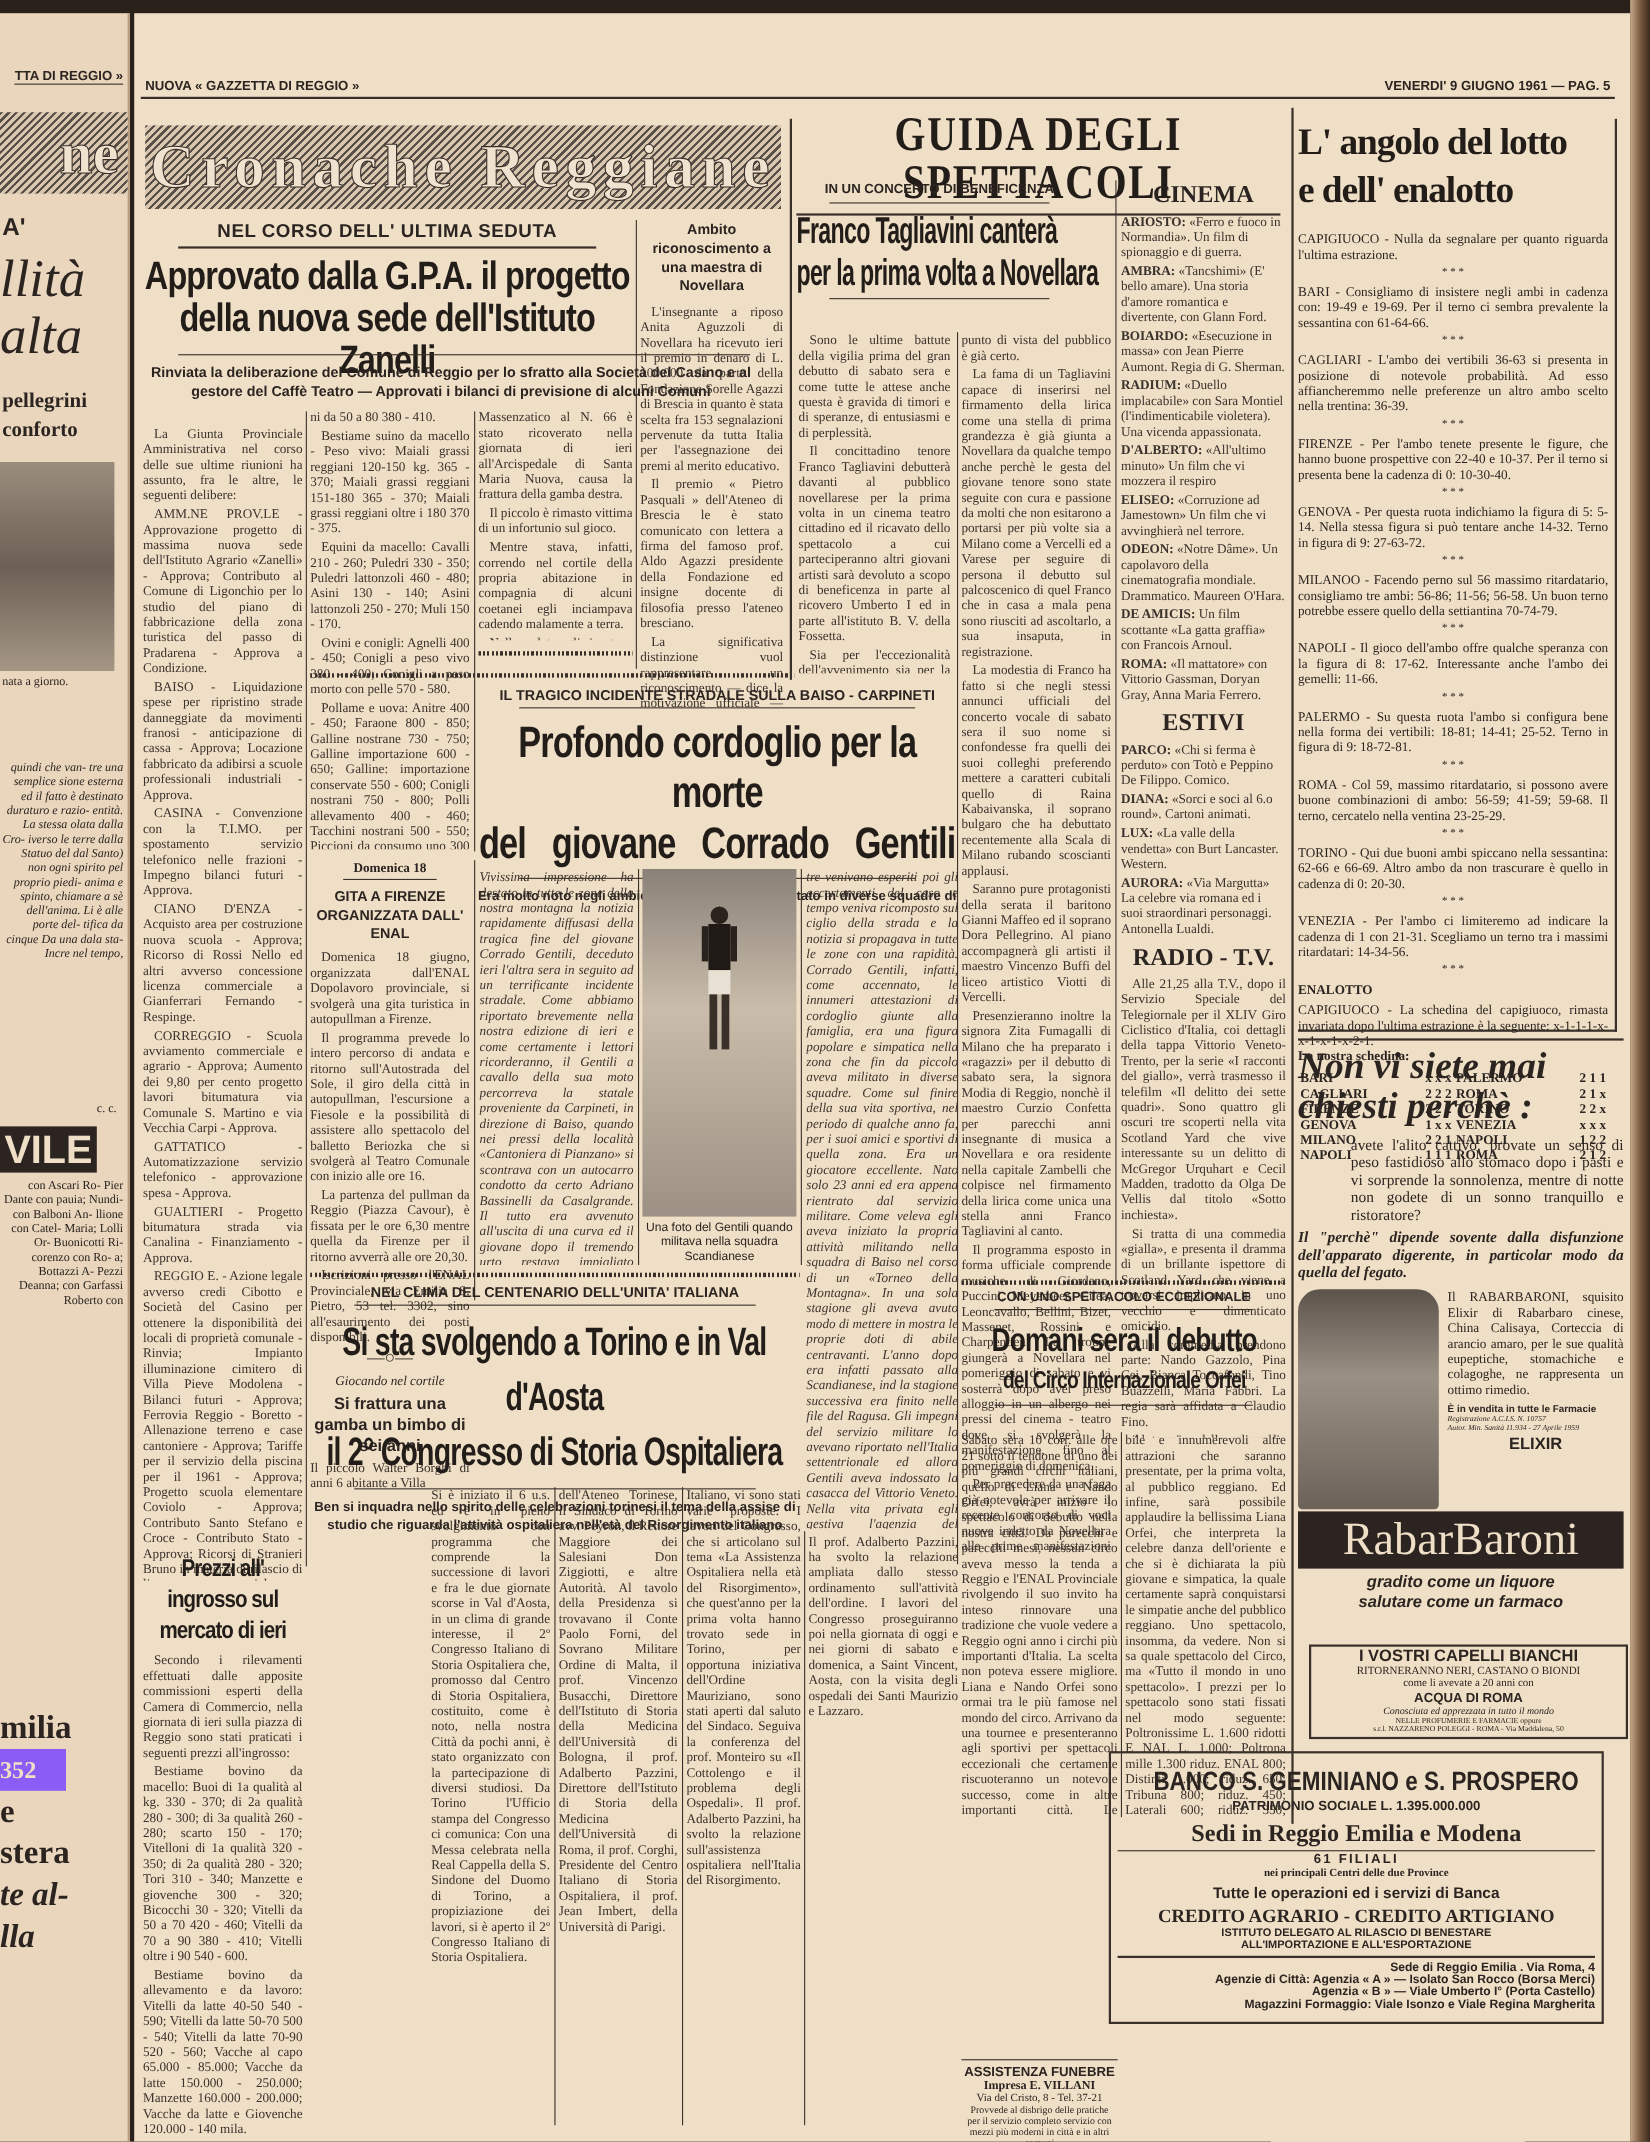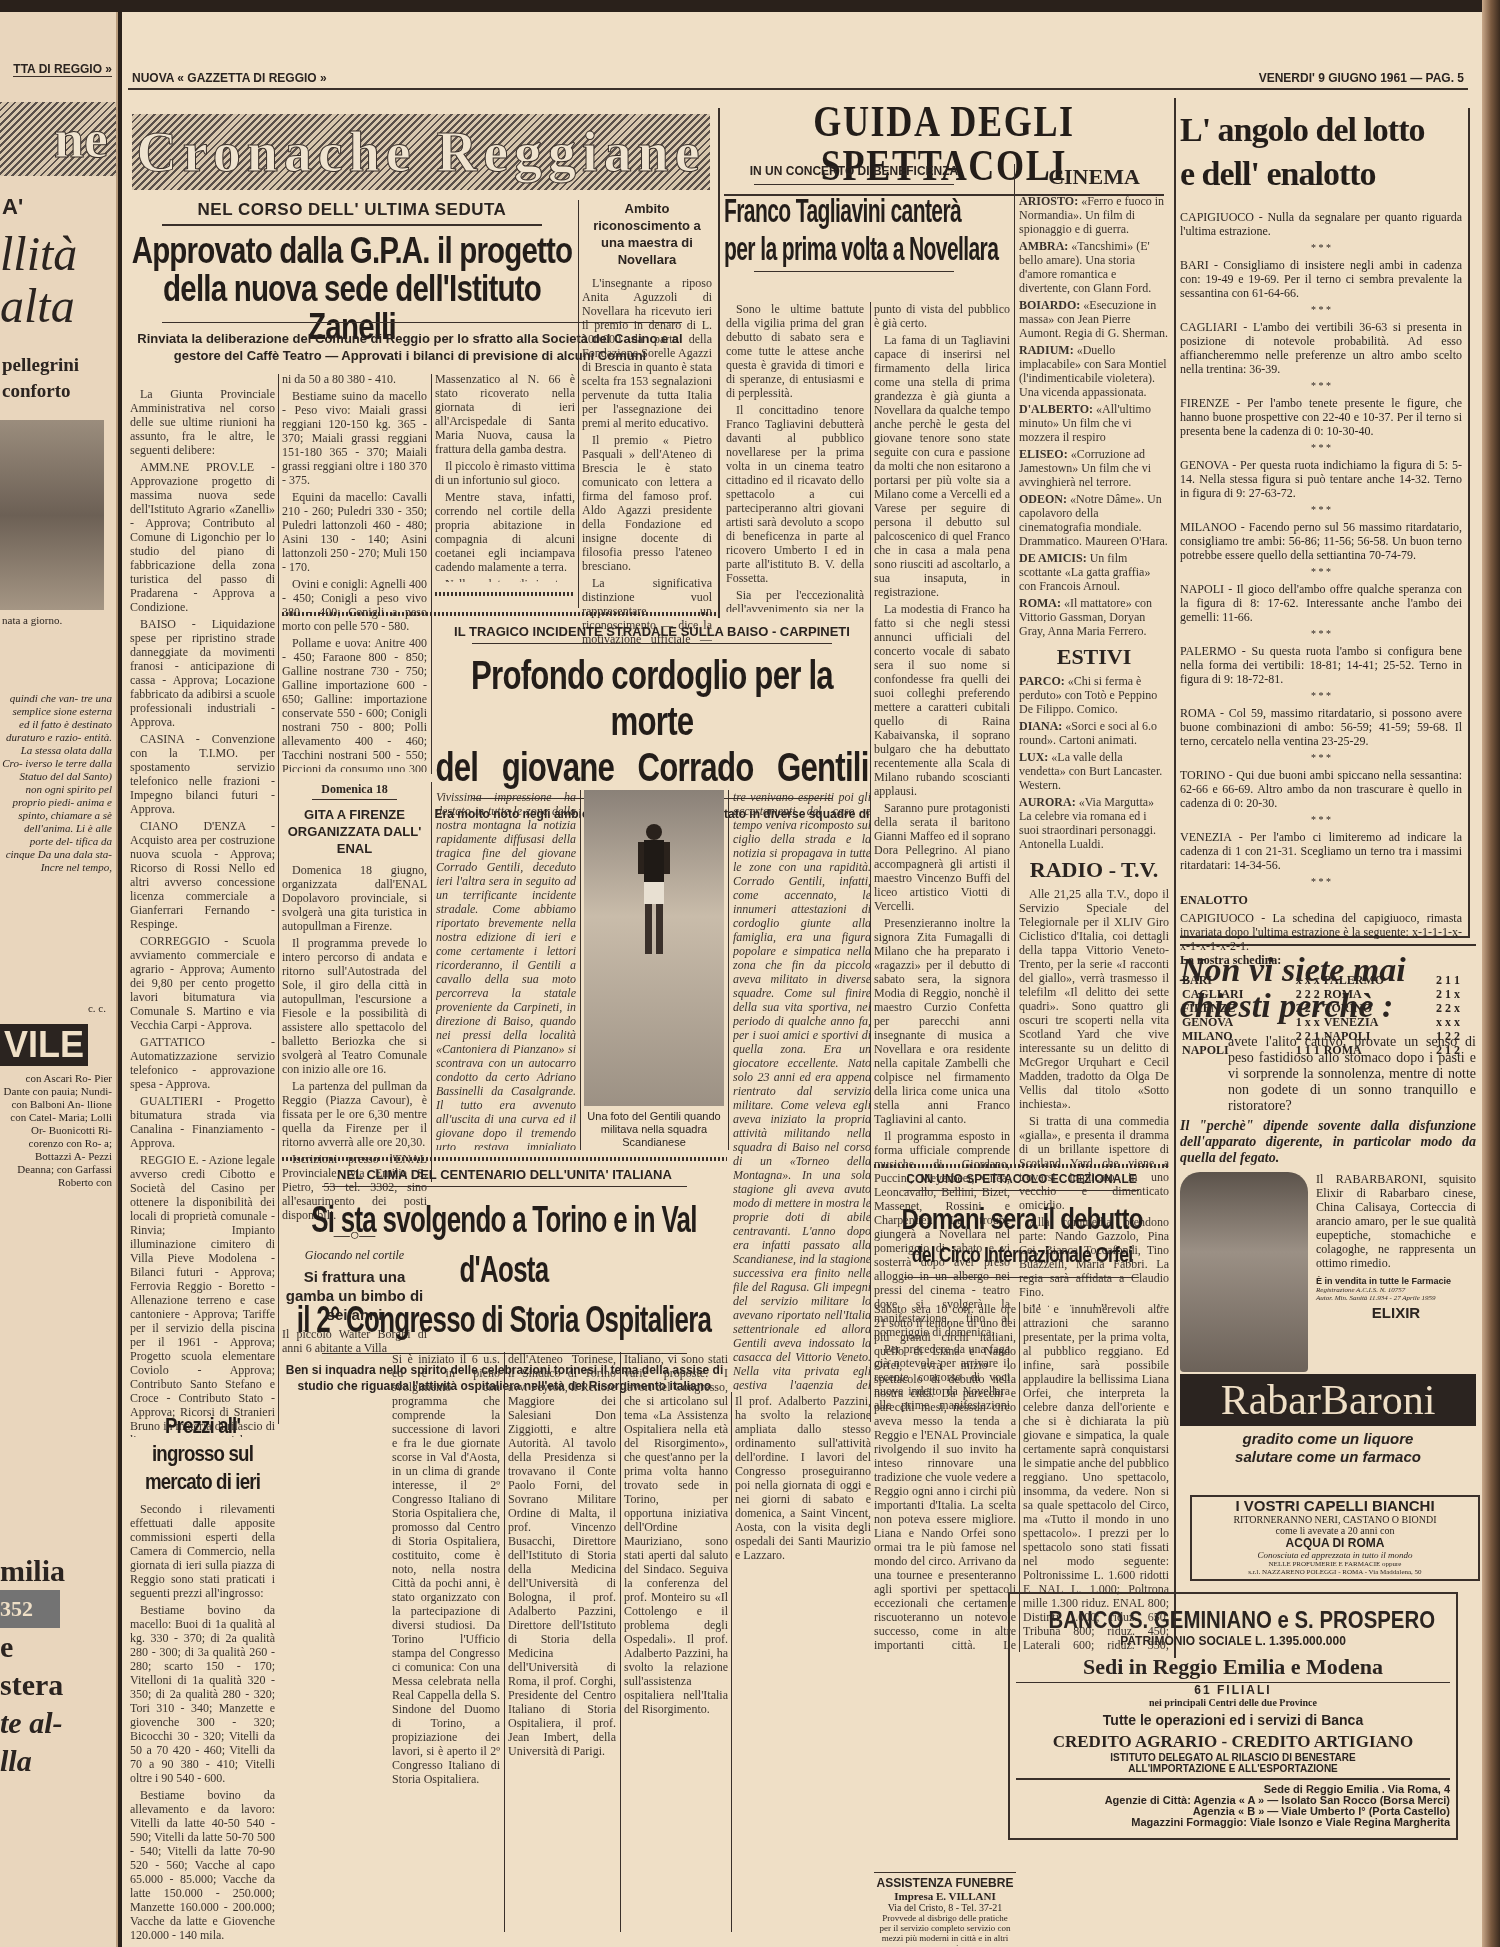--- a/index.html
+++ b/index.html
@@ -45,21 +45,21 @@
     <div>conforto</div>
   </div>
   <div style="position:absolute;left:0;top:408px;width:104px;height:190px;background:linear-gradient(180deg,#9b8d7d,#6c6055 50%,#a59684)"></div>
   <div style="position:absolute;left:2px;top:602px;font-size:11px">nata a giorno.</div>
   <div style="position:absolute;left:2px;top:680px;width:110px;font-size:11px;line-height:13px;font-style:italic;height:300px;overflow:hidden;text-align:right">quindi che van- tre una semplice sione esterna ed il fatto è destinato duraturo e razio- entità. La stessa olata dalla Cro- iverso le terre dalla Statuo del dal Santo) non ogni spirito pel proprio piedi- anima e spinto, chiamare a sè dell'anima. Li è alle porte del- tifica da cinque Da una dala sta- Incre nel tempo,</div>
   <div style="position:absolute;right:10px;top:990px;font-size:11px">c. c.</div>
   <div style="position:absolute;left:0;top:1012px;font-family:'Liberation Sans',sans-serif;font-weight:bold;font-size:36px;background:#2b2420;color:#efdfc6;padding:0 4px">VILE</div>
   <div style="position:absolute;left:2px;top:1060px;width:110px;font-size:11px;line-height:13px;height:460px;overflow:hidden;text-align:right">con Ascari Ro- Pier Dante con pauia; Nundi- con Balboni An- llione con Catel- Maria; Lolli Or- Buonicotti Ri- corenzo con Ro- a; Bottazzi A- Pezzi Deanna; con Garfassi Roberto con</div>
   <div style="position:absolute;left:0;top:1540px;font-weight:bold;font-size:30px;line-height:38px">
     <div>milia</div>
-    <div style="background:#737373;color:#efdfc6;font-size:22px;width:60px">352</div>
+    <div style="background:#8b5cf6;color:#efdfc6;font-size:22px;width:60px">352</div>
     <div>e</div>
     <div>stera</div>
     <div style="font-style:italic">te al-</div>
     <div style="font-style:italic">lla</div>
   </div>
 </div>
 
 <div class="page">
   <div class="hdr">
     <span>NUOVA « GAZZETTA DI REGGIO »</span>

